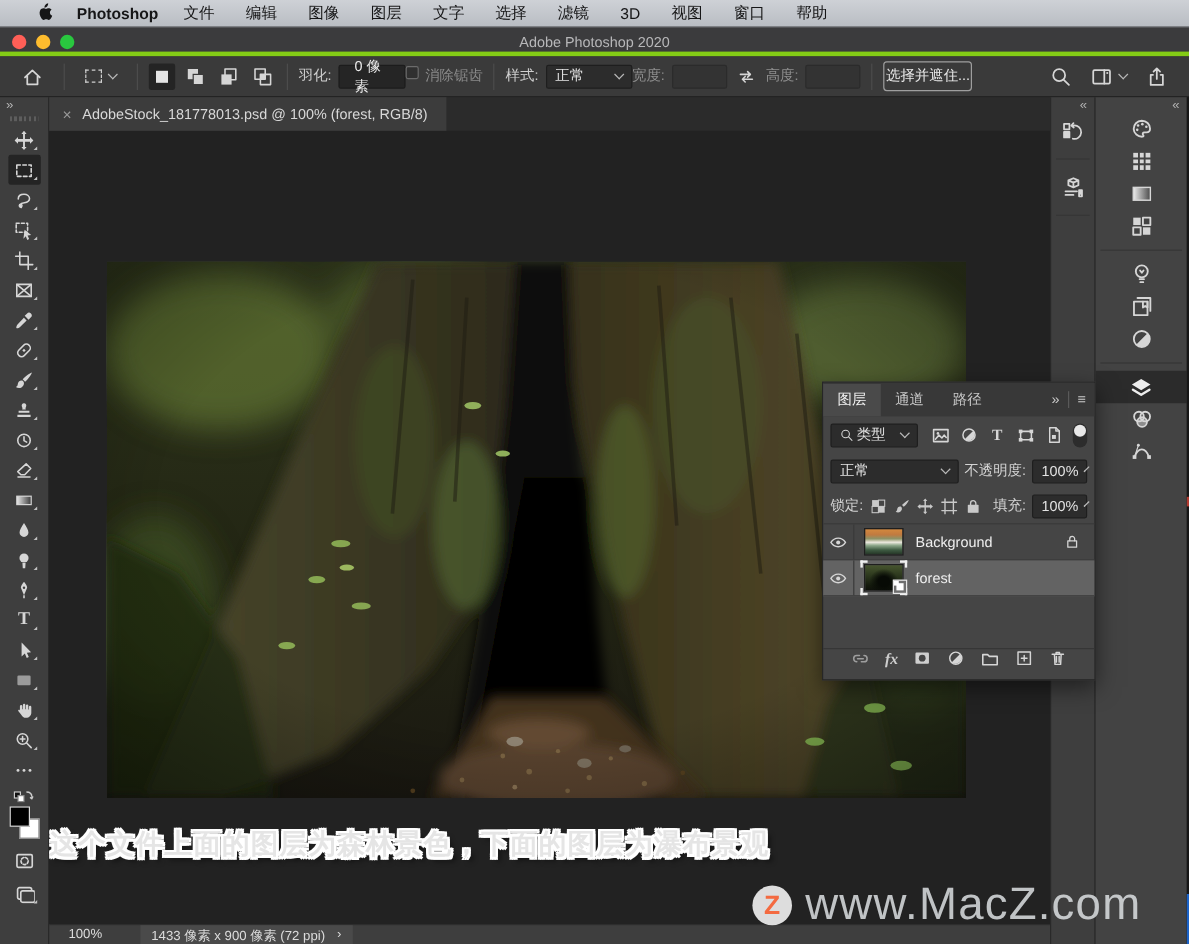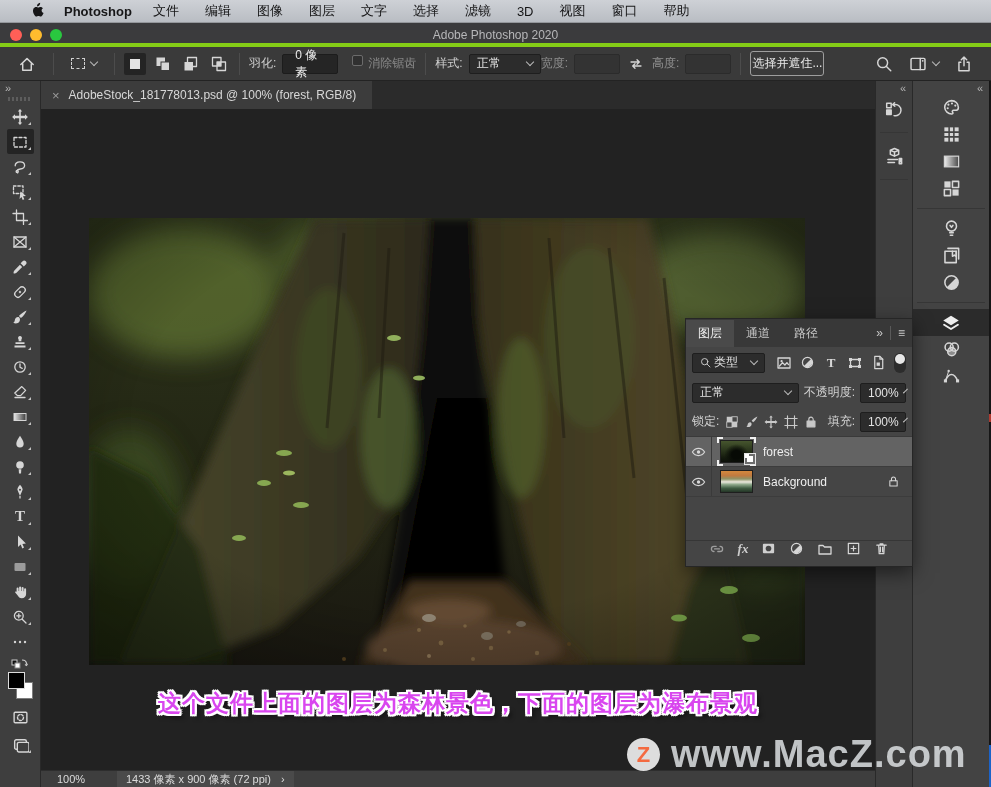--- a/index.html
+++ b/index.html
@@ -49,21 +49,21 @@
   .swatches{position:relative;width:27px;height:27px;margin-top:3px}
   .swatches .fg{position:absolute;left:1px;top:0;width:17px;height:17px;background:#000;border:1px solid #dcdcdc;z-index:2}
   .swatches .bgc{position:absolute;right:1px;bottom:0;width:17px;height:17px;background:#fff;border:1px solid #7c7c7c}
 
   
   .tabbar{position:absolute;top:81px;left:41px;right:116px;height:29px;background:#2b2b2b;display:flex;border-bottom:1px solid #222}
   .dtab{display:flex;align-items:center;gap:9px;background:#3c3c3c;padding:0 16px 0 11px;font-size:12px;color:#d8d8d8;white-space:nowrap}
   .dtab .closex{color:#9a9a9a;font-size:13px}
   .canvas{position:absolute;top:110px;left:41px;right:116px;bottom:17px;background:#222;overflow:hidden}
   .artframe{position:absolute;left:48px;top:108px;width:716px;height:447px}
-  .annotation{position:absolute;left:0;right:0;top:578px;text-align:center;font-size:23px;font-weight:bold;letter-spacing:1px;color:#d946ef;
+  .annotation{position:absolute;left:0;right:0;top:578px;font-size:23px;font-weight:bold;letter-spacing:1px;color:#e5e5e5;
     text-shadow:-2px -2px 0 #fff,2px -2px 0 #fff,-2px 2px 0 #fff,2px 2px 0 #fff,0 -2px 0 #fff,0 2px 0 #fff,-2px 0 0 #fff,2px 0 0 #fff,4px 4px 4px rgba(0,0,0,.55)}
   .statusbar{position:absolute;left:41px;right:116px;bottom:0;height:17px;background:#3e3e3e;border-top:1px solid #2d2d2d;display:flex;align-items:center;font-size:11px;color:#dcdcdc}
   .statusbar .zoomv{margin-left:16px;width:60px}
   .statusbar .docbox{background:#4a4a4a;padding:0 9px;height:17px;display:flex;align-items:center;gap:10px}
 
   
   .dockN{position:absolute;top:81px;left:875px;width:37px;bottom:0;background:#3e3e3e;border-left:1px solid #292929}
   .dockW{position:absolute;top:81px;left:912px;width:77px;bottom:0;background:#434343;border-left:1px solid #292929}
   .dockhead{height:13px;display:flex;justify-content:flex-end;align-items:center;padding-right:6px;color:#b3b3b3;font-size:11px;line-height:10px}
   .dcell{height:27px;display:flex;align-items:center;justify-content:center}
@@ -109,21 +109,21 @@
   .so-badge{position:absolute;right:-1px;bottom:-1px;width:12px;height:12px;background:#6e6e6e;border:1px solid #e6e6e6;display:flex;align-items:center;justify-content:center}
   .so-badge i{width:6px;height:6px;background:#fff;display:block;box-shadow:-3px -3px 0 -1px #fff}
   .lname{color:#efefef}
   .rowlock{margin-left:auto;margin-right:12px}
   .pbottom{height:26px;border-top:1px solid #363636;display:flex;align-items:flex-start;justify-content:center;gap:13px}
   .fx{font-family:"Liberation Serif",serif;font-style:italic;font-weight:bold;color:#cdcdcd;font-size:13px}
 
   
   .watermark{position:absolute;left:627px;top:733px;display:flex;align-items:center;gap:11px;z-index:40}
   .wz{width:33px;height:33px;border-radius:50%;background:rgba(236,236,236,.93);color:#f46a40;font-weight:bold;font-size:22px;display:flex;align-items:center;justify-content:center}
-  .wt{font-size:38px;font-weight:bold;color:rgba(220,223,226,.85);letter-spacing:1px}
+  .wt{font-size:38px;font-weight:normal;color:rgba(220,223,226,.85);letter-spacing:1px}
 </style>
 </head>
 <body>
 
 <div class="screen">
 
   <div class="menubar">
     <span class="apple">
       <svg width="14" height="16" viewBox="0 0 14 16">
           <path fill="#161617" stroke="none" d="M9.4 3.2c.5-.6.9-1.5.7-2.4-.8.1-1.7.6-2.3 1.3-.5.6-.9 1.5-.7 2.3.9 0 1.8-.5 2.3-1.2zM11.6 8.6c0-1.6 1.3-2.4 1.4-2.4-.8-1.1-1.9-1.3-2.3-1.3-1 0-1.9.6-2.4.6-.5 0-1.3-.6-2.1-.6-1.1 0-2.1.6-2.7 1.6-1.1 2-.3 4.9.9 6.5.5.8 1.2 1.7 2 1.6.8 0 1.1-.5 2.1-.5s1.3.5 2.1.5c.9 0 1.5-.8 2-1.6.6-.9.9-1.8.9-1.9-.1 0-1.8-.7-1.9-2.5z"></path>
@@ -186,21 +186,21 @@
           <svg class="ic" width="16" height="16" viewBox="0 0 16 16">
             <rect x="1.5" y="1.5" width="8.5" height="8.5"></rect>
             <rect x="6" y="6" width="8.5" height="8.5"></rect>
             <rect x="6" y="6" width="4" height="4" fill="#d6d6d6" stroke="none"></rect>
           </svg>
         </span>
     </div>
     <span class="vdiv"></span>
     <span>羽化:</span>
     <span class="inp" style="width:56px">0 像素</span>
-    <span style="margin-left:14px;color:#8a8a8a;display:flex;align-items:flex-start">
+    <span style="color:#8a8a8a;display:flex;align-items:flex-start">
       <span class="cbox"></span>
       <span>消除锯齿</span>
     </span>
     <span class="vdiv"></span>
     <span>样式:</span>
     <span class="dd" style="width:72px;margin-left:6px">
         <span>正常</span>
         <span class="chev"></span>
       </span>
     <span class="dimlabel" style="">宽度:</span>
@@ -719,57 +719,57 @@
             <path d="M5.5 7V5a2.5 2.5 0 0 1 5 0v2"></path>
           </svg>
         </span>
       <span class="plabel" style="margin-left:4px">填充:</span>
       <span class="dd val">
           <span>100%</span>
           <span class="chev"></span>
         </span>
     </div>
     <div class="llist">
+      <div class="lrow">
+        <span class="eyec">
+          <svg class="ic" width="15" height="12" viewBox="0 0 16 12">
+              <path d="M1.5 6S4 2.2 8 2.2 14.5 6 14.5 6 12 9.8 8 9.8 1.5 6 1.5 6Z"></path>
+              <circle cx="8" cy="6" r="1.8" fill="#d6d6d6" stroke="none"></circle>
+            </svg>
+        </span>
+        <span class="thumbwrap">
+            <span class="thumb water-thumb"></span>
+          </span>
+        <span class="lname">Background</span>
+        <span class="rowlock">
+          <svg class="ic" width="13" height="13" viewBox="0 0 16 16">
+              <rect x="3.5" y="7" width="9" height="6.5"></rect>
+              <path d="M5.5 7V5a2.5 2.5 0 0 1 5 0v2"></path>
+            </svg>
+        </span>
+      </div>
       <div class="lrow sel">
         <span class="eyec">
           <svg class="ic" width="15" height="12" viewBox="0 0 16 12">
               <path d="M1.5 6S4 2.2 8 2.2 14.5 6 14.5 6 12 9.8 8 9.8 1.5 6 1.5 6Z"></path>
               <circle cx="8" cy="6" r="1.8" fill="#d6d6d6" stroke="none"></circle>
             </svg>
         </span>
         <span class="thumbwrap">
           <span class="thumb forest-thumb"></span>
           <i class="c tl"></i>
             <i class="c tr"></i>
             <i class="c bl"></i>
             <i class="c br"></i>
           <span class="so-badge">
               <i></i>
             </span>
         </span>
         <span class="lname">forest</span>
       </div>
-      <div class="lrow">
-        <span class="eyec">
-          <svg class="ic" width="15" height="12" viewBox="0 0 16 12">
-              <path d="M1.5 6S4 2.2 8 2.2 14.5 6 14.5 6 12 9.8 8 9.8 1.5 6 1.5 6Z"></path>
-              <circle cx="8" cy="6" r="1.8" fill="#d6d6d6" stroke="none"></circle>
-            </svg>
-        </span>
-        <span class="thumbwrap">
-            <span class="thumb water-thumb"></span>
-          </span>
-        <span class="lname">Background</span>
-        <span class="rowlock">
-          <svg class="ic" width="13" height="13" viewBox="0 0 16 16">
-              <rect x="3.5" y="7" width="9" height="6.5"></rect>
-              <path d="M5.5 7V5a2.5 2.5 0 0 1 5 0v2"></path>
-            </svg>
-        </span>
-      </div>
     </div>
     <div class="pbottom">
       <span>
           <svg class="ic" width="16" height="16" viewBox="0 0 16 16" style="stroke:#9e9e9e">
             <path d="M5 10.5a2.6 2.6 0 0 1 0-5.2h2.2M11 5.3a2.6 2.6 0 0 1 0 5.2H8.8M5.6 7.9h4.8"></path>
           </svg>
         </span>
       <span class="fx">fx</span>
       <span><svg width="15" height="15" viewBox="0 0 16 16">
             <rect x="2" y="3" width="12" height="10" rx="1" fill="#cfcfcf"></rect>

